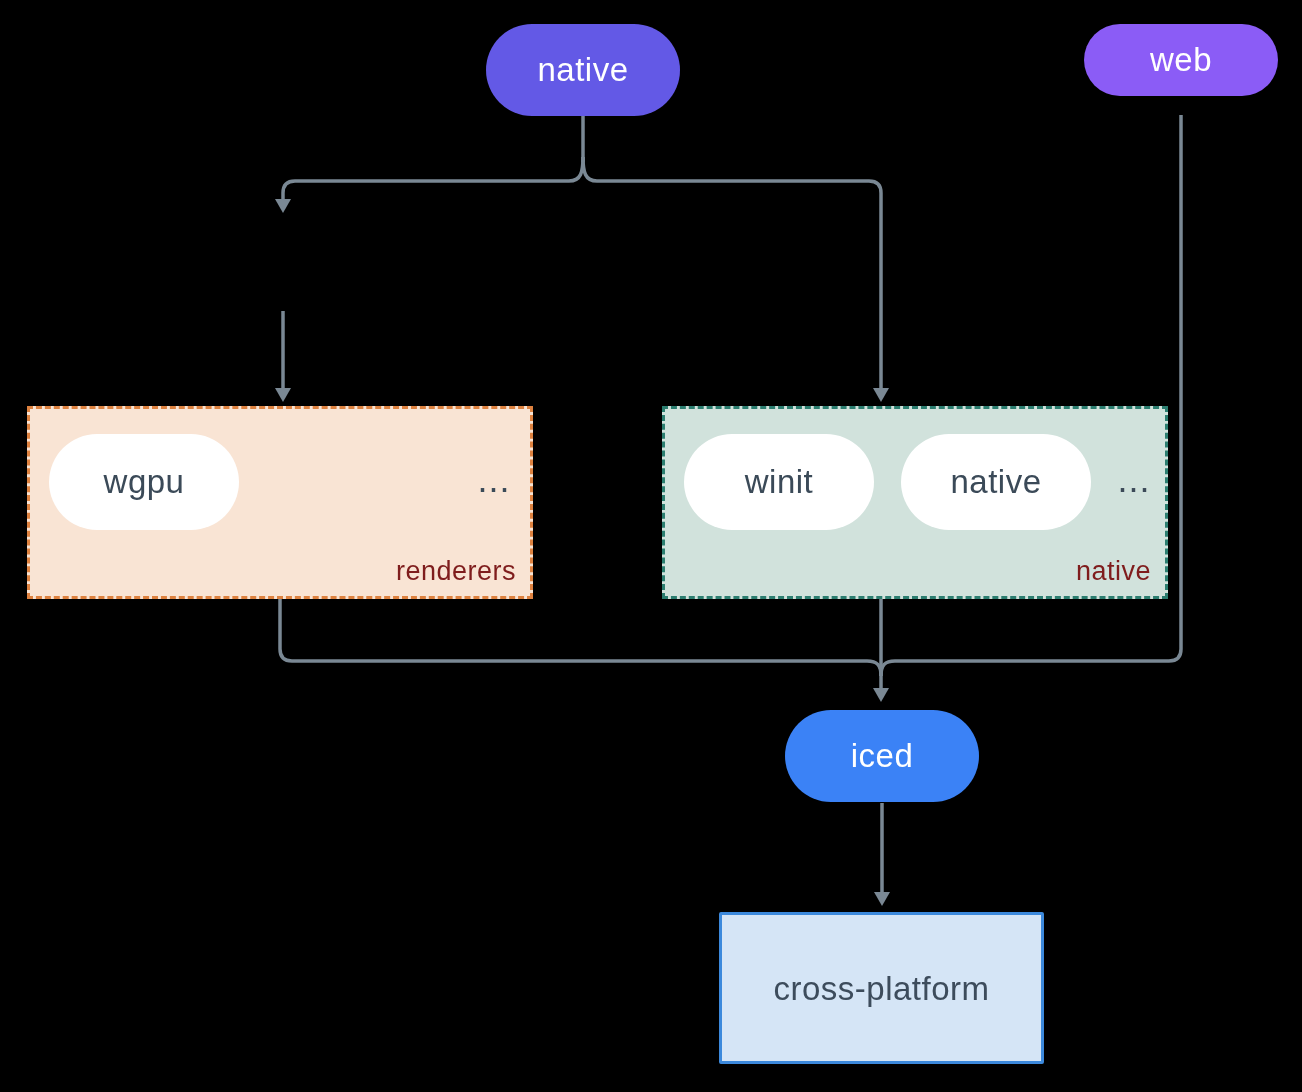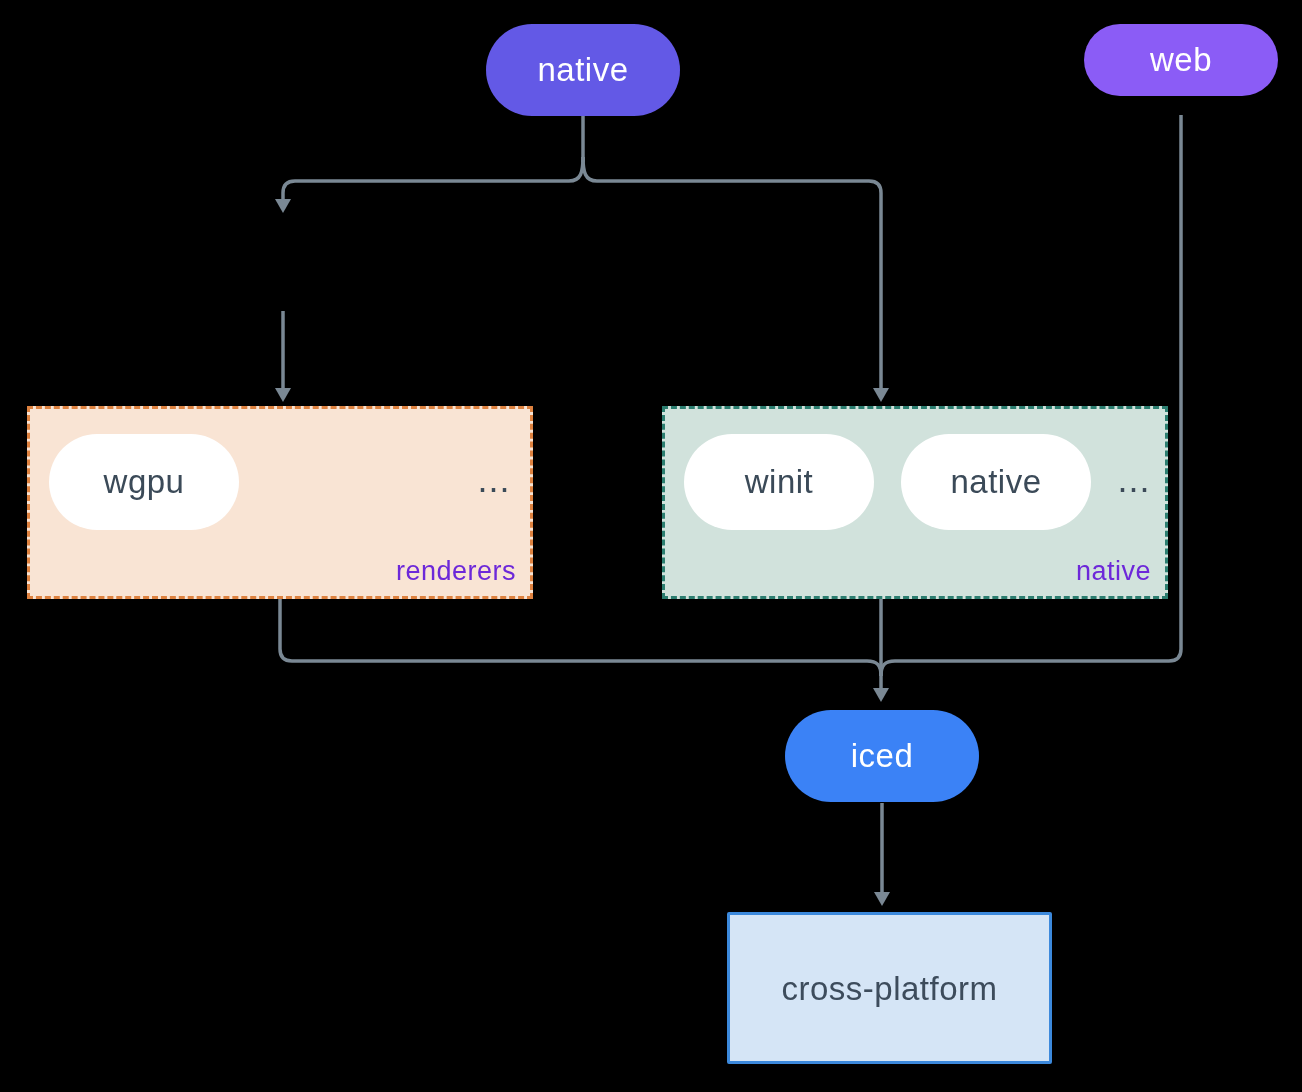--- a/index.html
+++ b/index.html
@@ -28,27 +28,27 @@
   }
   .wp-1{left:19px;top:25px;}
   .wp-2{left:236px;top:25px;}
   .ellipsis{
     position:absolute;top:50px;width:56px;text-align:center;
     font-size:36px;color:#3B4A58;letter-spacing:1px;
   }
   .group-renderers .ellipsis{left:436px;}
   .group-shells .ellipsis{left:441px;}
   .group-label{
-    position:absolute;right:14px;bottom:9px;font-size:27px;color:#6d28d9;letter-spacing:0.5px;
+    position:absolute;right:14px;bottom:9px;font-size:27px;color:#7f1d1d;letter-spacing:0.5px;
   }
   .app-box{
     left:719px;top:912px;width:325px;height:152px;box-sizing:border-box;
     background:#D5E5F6;border:3px solid #3C89DC;border-radius:2px;
     flex-direction:column;font-size:33px;line-height:47px;color:#3D4C5C;
-    letter-spacing:0.5px;text-align:center;margin-left:8px;
+    letter-spacing:0.5px;text-align:center;
   }
 </style>
 </head>
 <body>
 
 <div class="stage">
 
   <svg class="connectors" width="1302" height="1092" viewBox="0 0 1302 1092">
     <g stroke="#7A8894" stroke-width="3.5" fill="none">
 

